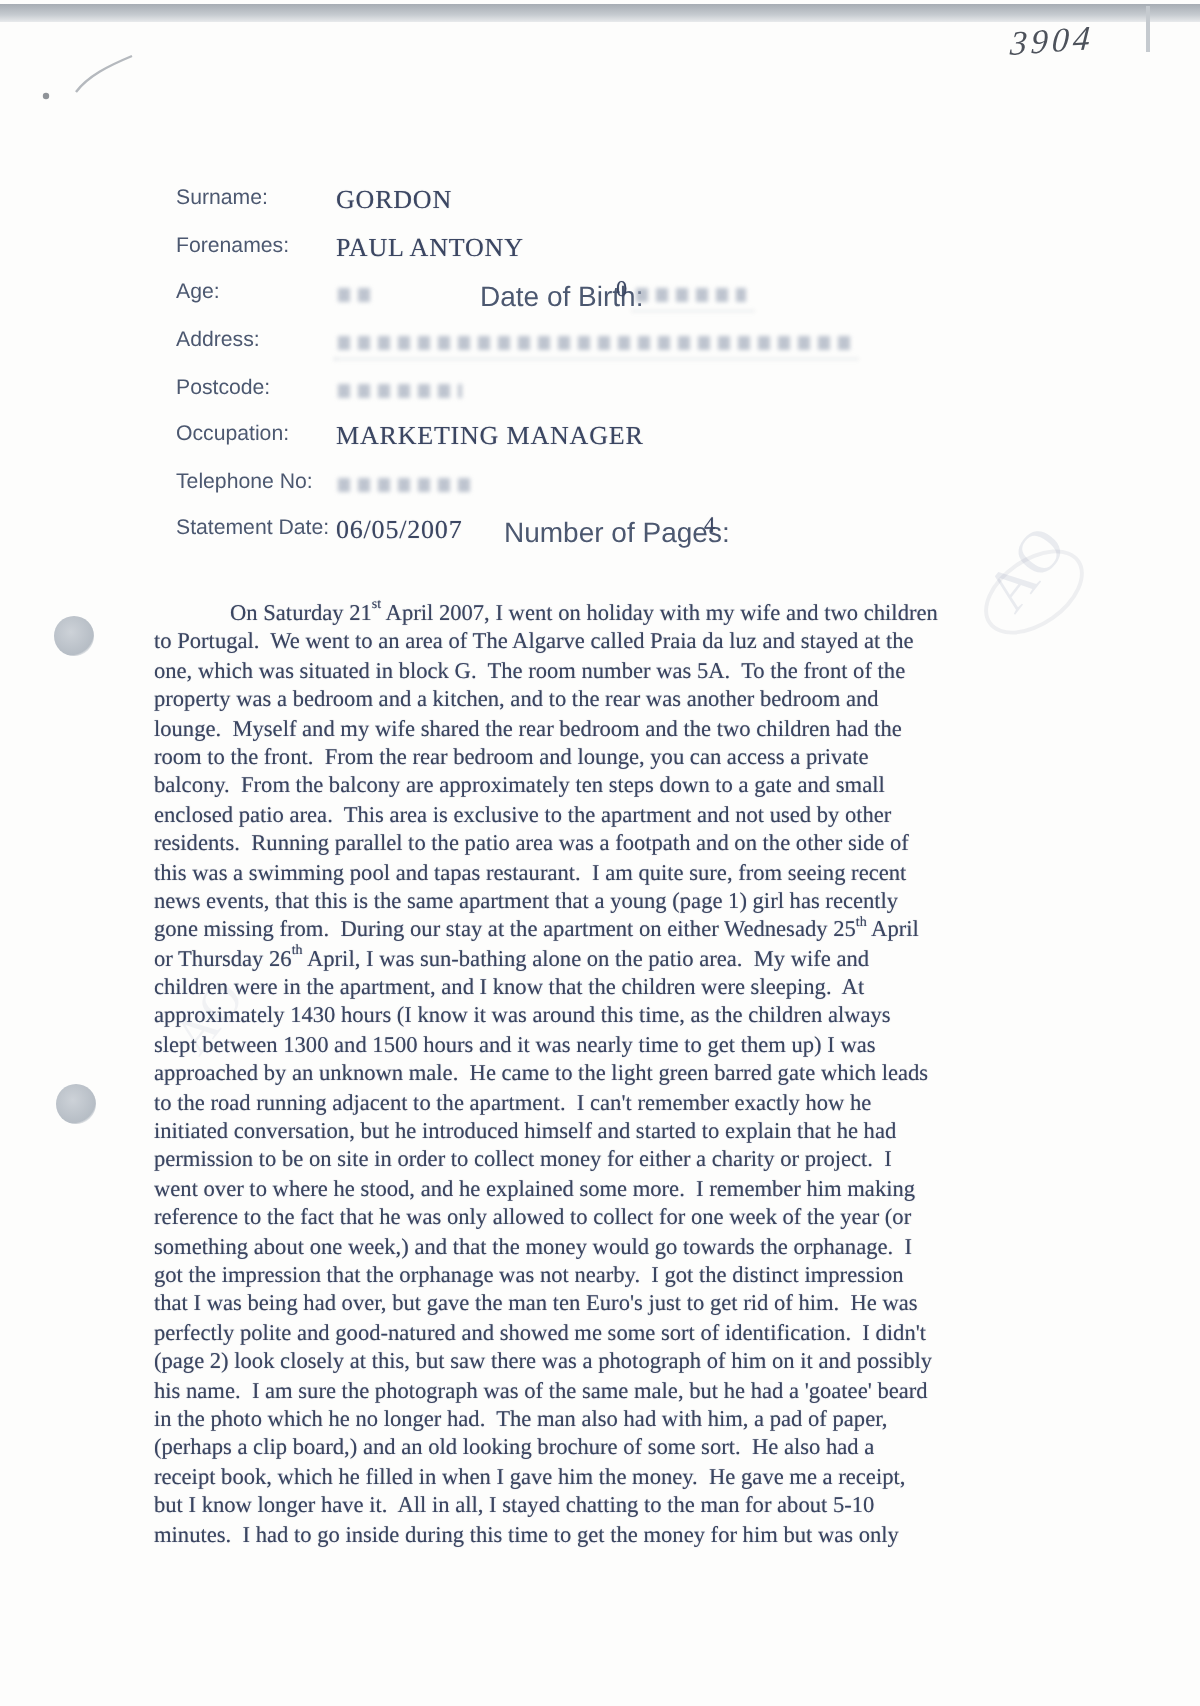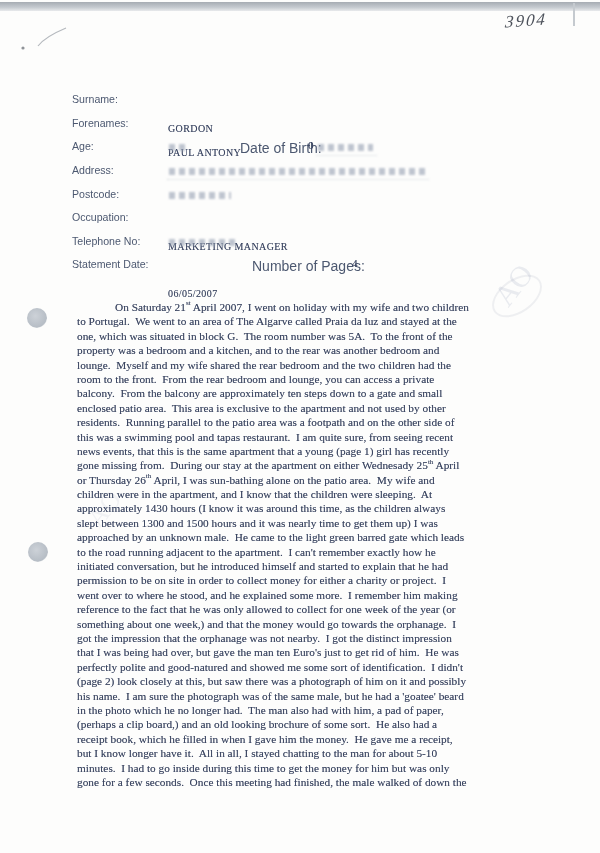--- a/index.html
+++ b/index.html
@@ -30,26 +30,26 @@
 
   
   .wm{position:absolute;font-family:"Liberation Serif",serif;pointer-events:none;}
   .wm1{left:492px;top:268px;font-size:30px;color:rgba(138,150,175,.17);transform:rotate(-52deg);}
   .wm-ellipse{position:absolute;left:489px;top:279px;width:52px;height:30px;
     border:2px solid rgba(148,158,180,.14);border-radius:50%;transform:rotate(-35deg);}
   .wm2{left:86px;top:494px;font-size:26px;color:rgba(148,156,178,.11);transform:rotate(-52deg);}
 
   
   .frow{position:absolute;left:0;top:0;width:600px;height:18px;}
-  .flabel{position:absolute;left:72px;top:0;
+  .flabel{position:absolute;left:88px;top:0;
     font-family:"Liberation Sans","DejaVu Sans",sans-serif;
     font-size:10.6px;color:#4c5870;}
   .fvalue{position:absolute;left:168px;top:-1px;
-    font-size:10px;color:#3b4662;letter-spacing:.4px;
-    text-shadow:0 0 .5px rgba(59,70,98,.5);margin-top:31px;}
+    font-size:13px;color:#3b4662;letter-spacing:.4px;
+    text-shadow:0 0 .5px rgba(59,70,98,.5);}
   .flabel-inline{position:absolute;top:0;
     font-family:"Liberation Sans","DejaVu Sans",sans-serif;
     font-size:14px;color:#4c5870;}
   .fvalue-inline{position:absolute;top:-1px;font-size:11.2px;color:#3b4662;
     text-shadow:0 0 .5px rgba(59,70,98,.5);}
   .redact{position:absolute;top:4px;height:7px;
     background:repeating-linear-gradient(90deg,#98a2b4 0 6px,rgba(255,255,255,0) 6px 10px);
     filter:blur(1.1px);opacity:.62;}
   .redact.underlined::after{content:"";position:absolute;left:-2px;right:-4px;bottom:-5px;
     border-bottom:1px dotted #b4bcc8;filter:blur(.2px);}
@@ -150,15 +150,14 @@
       <div class="bodyline">got the impression that the orphanage was not nearby.  I got the distinct impression</div>
       <div class="bodyline">that I was being had over, but gave the man ten Euro's just to get rid of him.  He was</div>
       <div class="bodyline">perfectly polite and good-natured and showed me some sort of identification.  I didn't</div>
       <div class="bodyline">(page 2) look closely at this, but saw there was a photograph of him on it and possibly</div>
       <div class="bodyline">his name.  I am sure the photograph was of the same male, but he had a 'goatee' beard</div>
       <div class="bodyline">in the photo which he no longer had.  The man also had with him, a pad of paper,</div>
       <div class="bodyline">(perhaps a clip board,) and an old looking brochure of some sort.  He also had a</div>
       <div class="bodyline">receipt book, which he filled in when I gave him the money.  He gave me a receipt,</div>
       <div class="bodyline">but I know longer have it.  All in all, I stayed chatting to the man for about 5-10</div>
       <div class="bodyline">minutes.  I had to go inside during this time to get the money for him but was only</div>
-      <div class="bodyline">gone for a few seconds.  Once this meeting had finished, the male walked of down the</div>
     </div>
 </div>
 
 </body></html>

